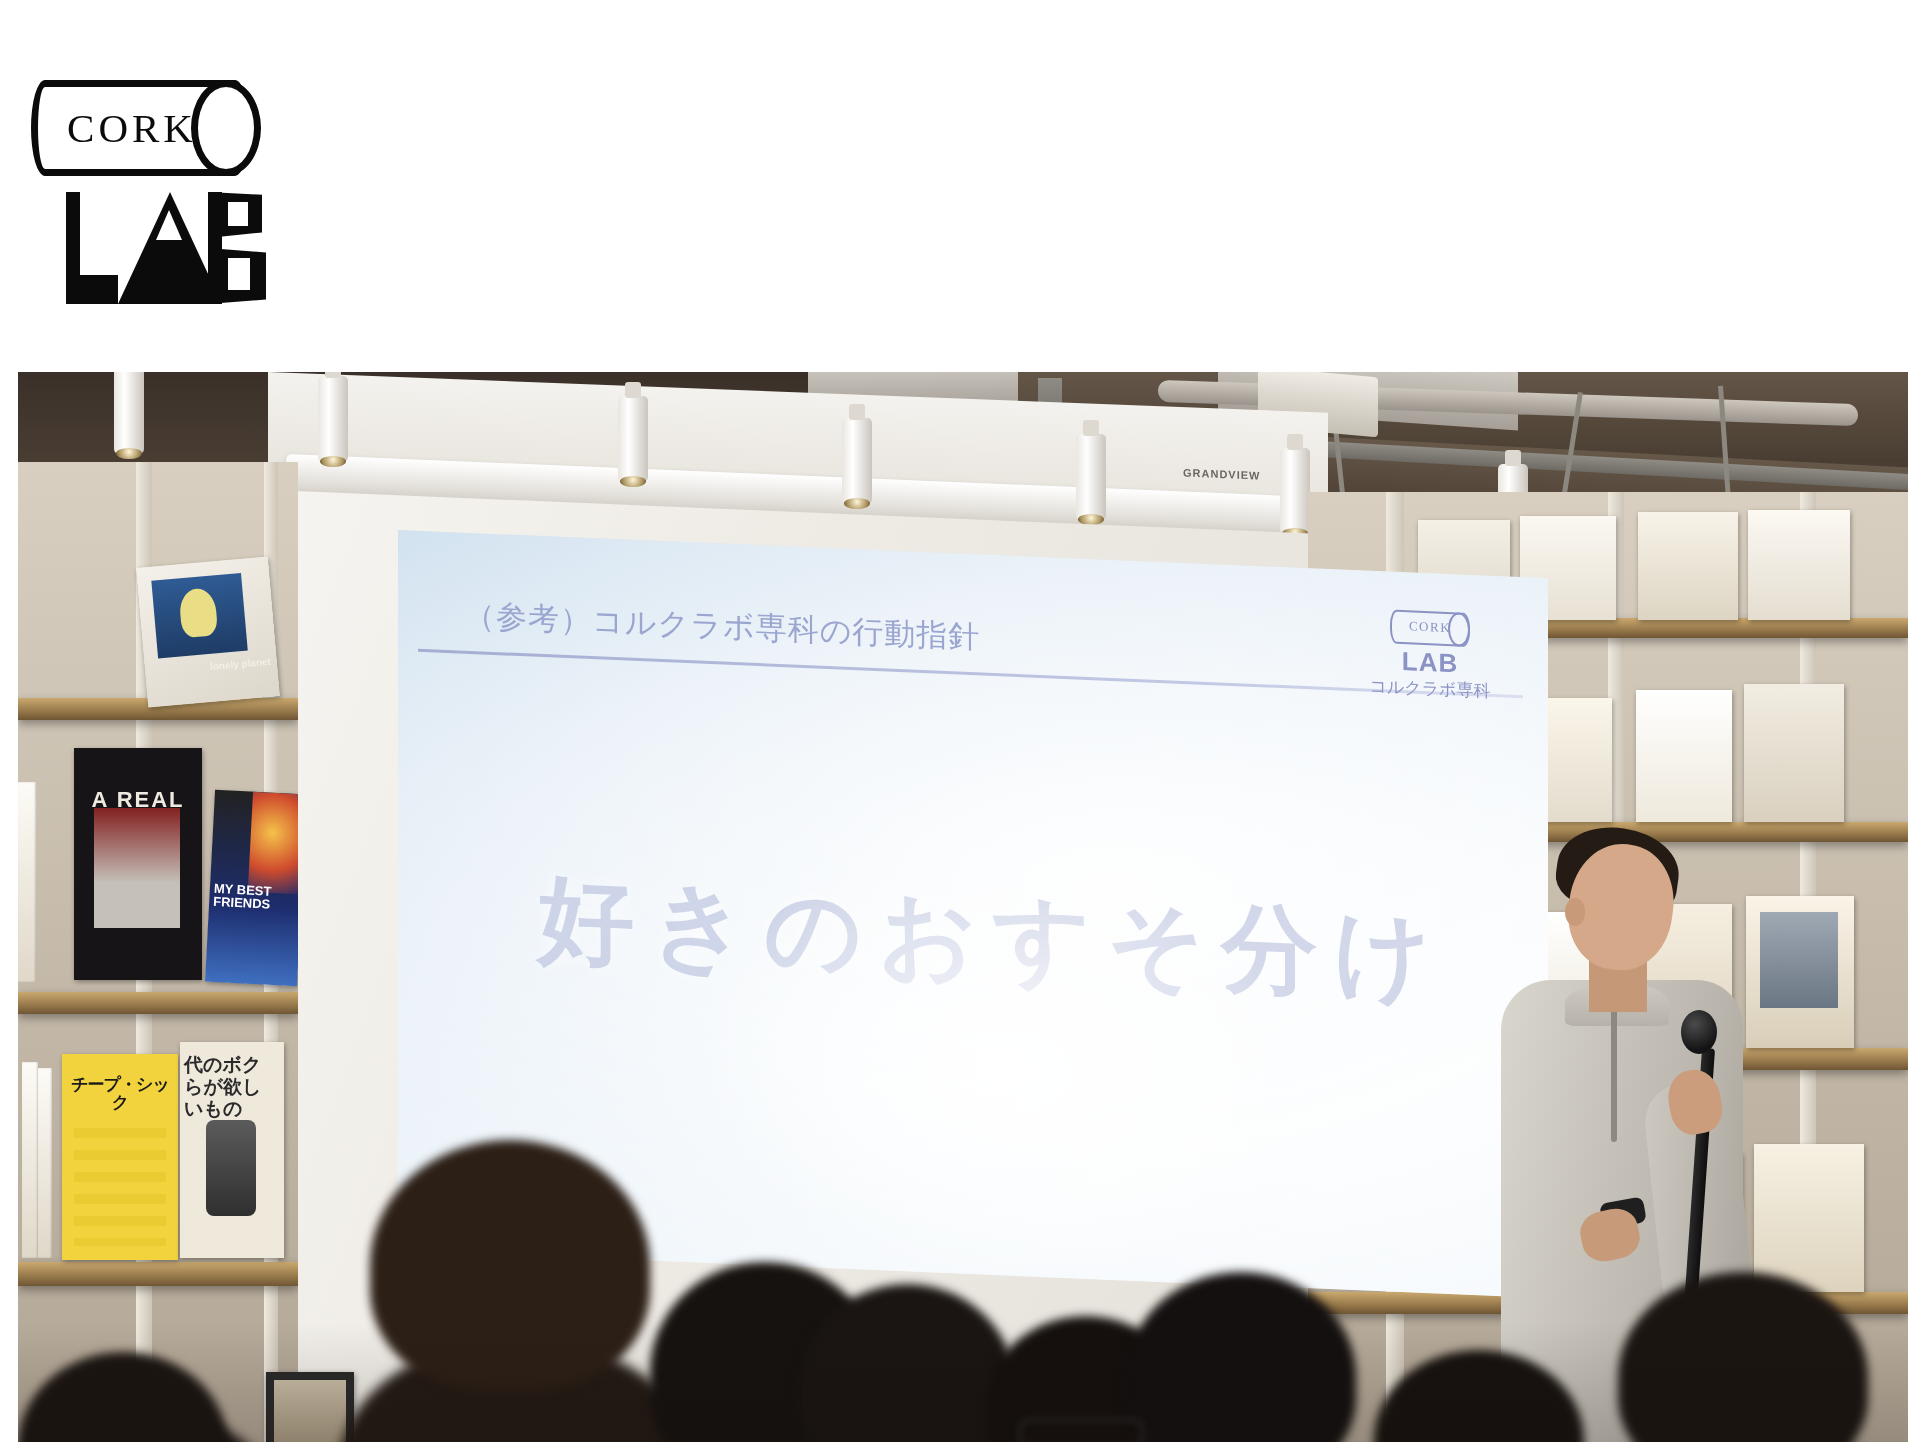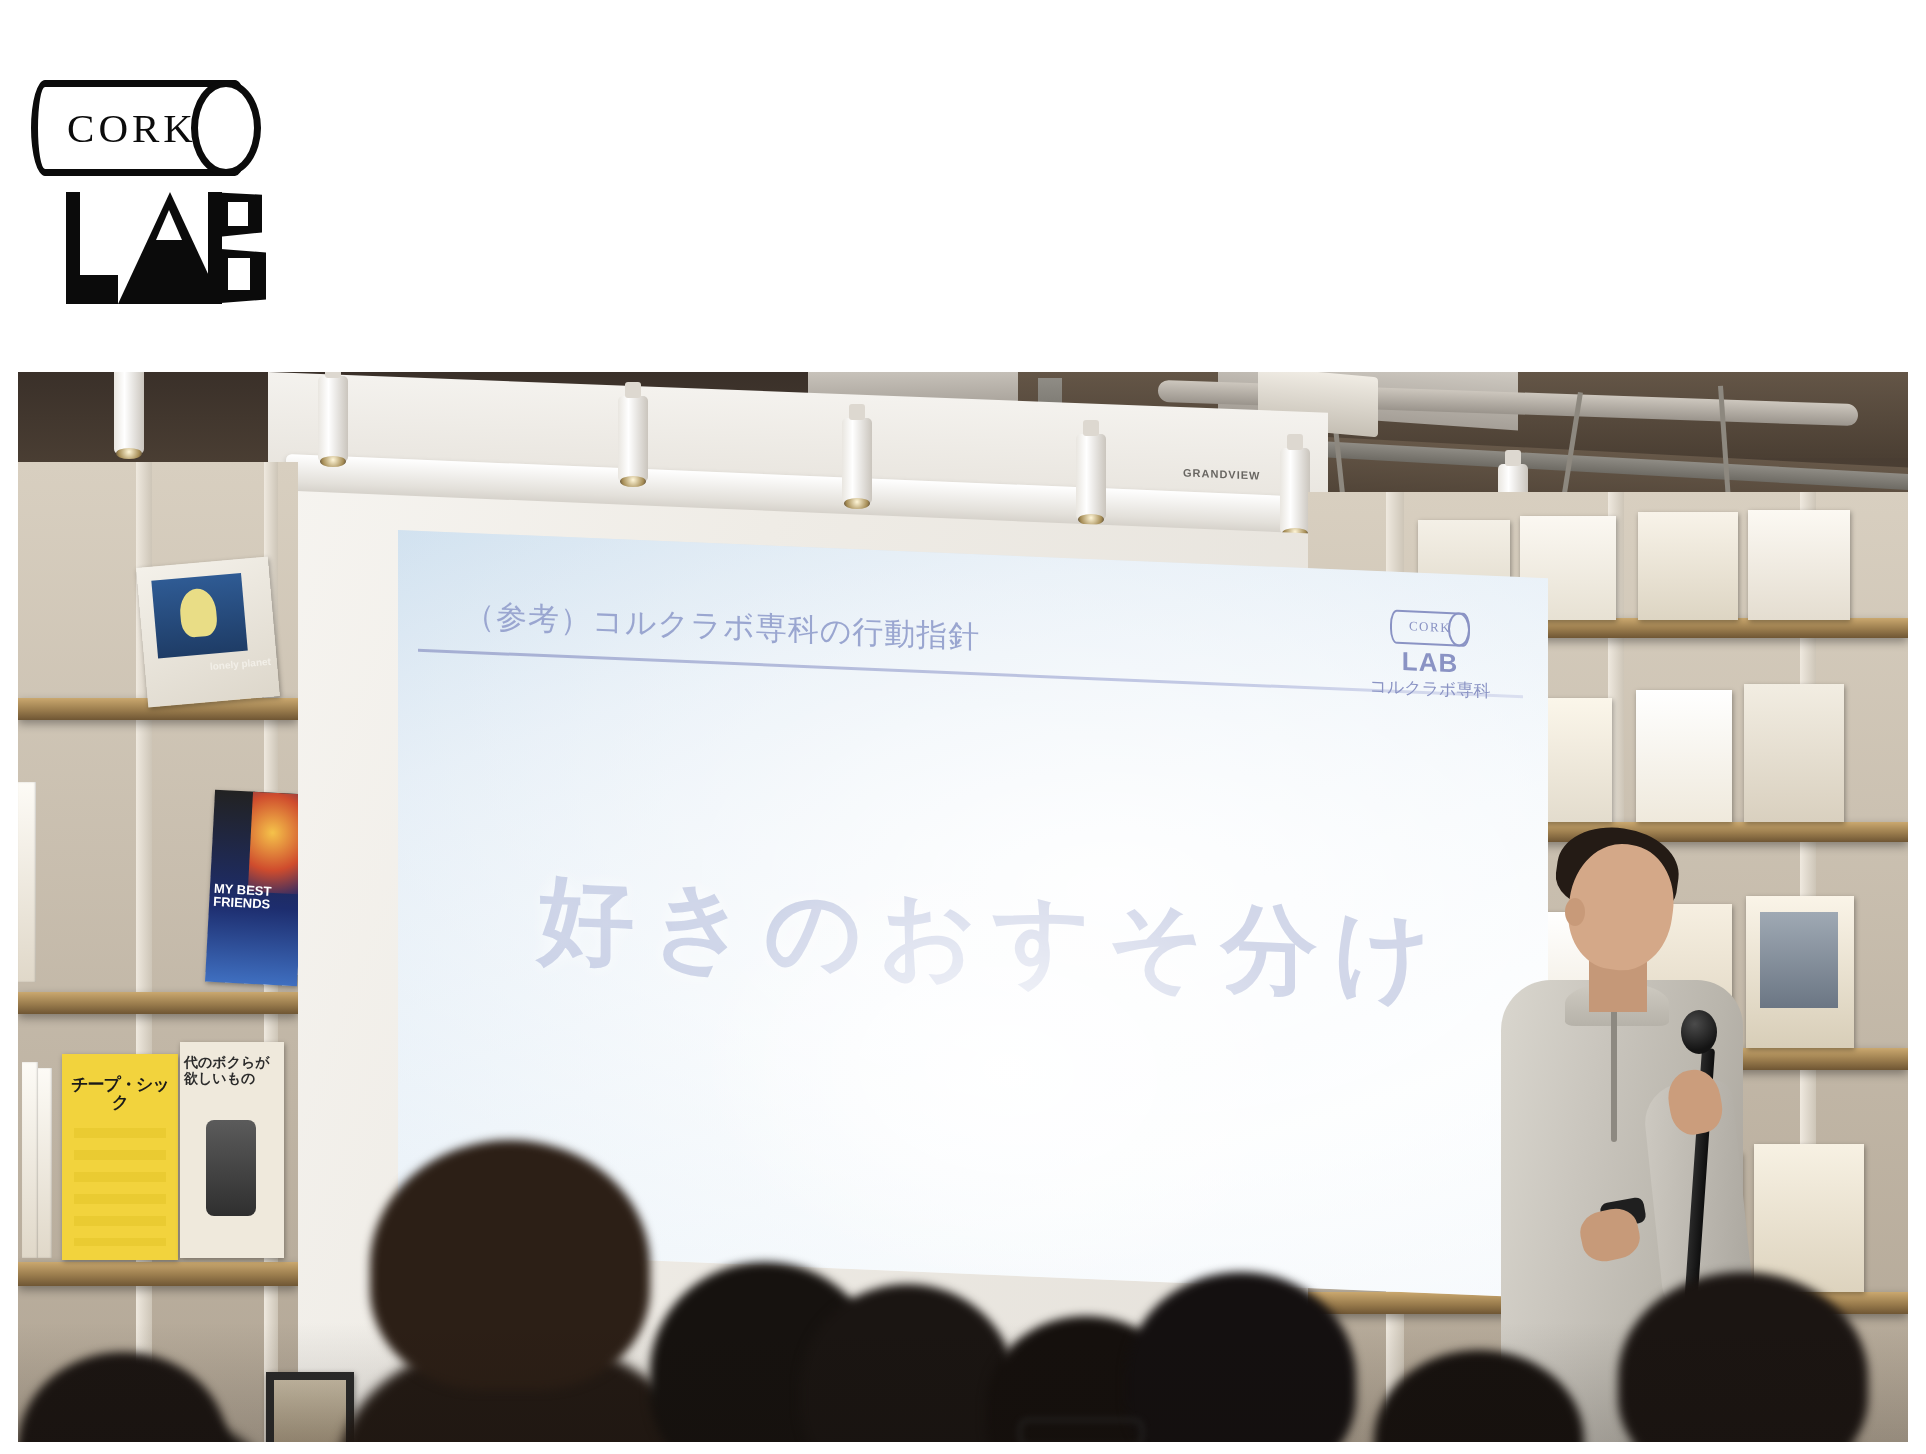--- a/index.html
+++ b/index.html
@@ -602,33 +602,37 @@
     <div class="shelf-board" style="left:0;top:236px;width:280px;height:22px;"></div>
     <div class="shelf-board" style="left:0;top:530px;width:280px;height:22px;"></div>
     <div class="shelf-board" style="left:0;top:800px;width:280px;height:24px;"></div>
 
     <div class="book" style="left:124px;top:100px;width:132px;height:140px;background:linear-gradient(160deg,#f4f1ea,#ddd7cb);transform:rotate(-5deg);">
       <div style="position:absolute;left:14px;top:14px;width:90px;height:78px;background:linear-gradient(180deg,#2f5b94,#1e3c66);"></div>
       <div style="position:absolute;left:40px;top:26px;width:36px;height:48px;background:#e9dd86;border-radius:50% 50% 36% 36%;"></div>
       <div class="book-label" style="top:100px;font-size:10px;color:#f2efe8;left:40px;right:6px;text-align:right;">lonely planet</div>
     </div>
 
+    <div class="book" style="left:56px;top:286px;width:128px;height:232px;background:#171417;">
+      <div style="position:absolute;left:20px;top:60px;width:86px;height:120px;background:linear-gradient(180deg,#8f2222,#d8d3ca 62%);opacity:.9;"></div>
+      <div class="book-label" style="top:40px;font-size:22px;letter-spacing:2px;color:#efeae1;">A REAL</div>
+    </div>
 
     <div class="book" style="left:192px;top:330px;width:92px;height:192px;background:linear-gradient(180deg,#222,#1d2d6e 60%,#3f6fc0);transform:rotate(3deg);">
       <div style="position:absolute;right:0;top:0;width:54px;height:100px;background:radial-gradient(circle at 40% 40%,#f5c24a,#cf4c2d 55%,#2a2a66);"></div>
       <div class="book-label" style="top:92px;font-size:13px;text-align:left;line-height:1.0;">MY BEST FRIENDS</div>
     </div>
 
     <div class="book" style="left:44px;top:592px;width:116px;height:206px;background:#f2d33d;">
       <div class="book-label" style="top:22px;font-size:17px;color:#1a1a1a;letter-spacing:-1px;">チープ・シック</div>
       <div style="position:absolute;left:12px;top:74px;width:92px;height:118px;background:repeating-linear-gradient(180deg,#e8c92f 0 10px,#f2d33d 10px 22px);opacity:.8;"></div>
     </div>
 
     <div class="book" style="left:162px;top:580px;width:104px;height:216px;background:#efe9dc;">
-      <div class="book-label" style="top:12px;font-size:14px;color:#2b2b2b;line-height:1.15;text-align:left;">代のボクらが欲しいもの</div>
+      <div class="book-label" style="top:12px;font-size:19px;color:#2b2b2b;line-height:1.15;text-align:left;">代のボクらが欲しいもの</div>
       <div style="position:absolute;left:26px;top:78px;width:50px;height:96px;background:linear-gradient(180deg,#5b5b5b,#2f2f2f);border-radius:8px;"></div>
     </div>
 
     <div class="book-spine" style="left:4px;top:600px;width:16px;height:196px;"></div>
     <div class="book-spine" style="left:20px;top:606px;width:14px;height:190px;"></div>
     <div class="book-spine" style="left:0px;top:320px;width:18px;height:200px;"></div>
   </div>
 
   <div class="book" style="position:absolute;left:248px;top:1000px;width:88px;height:170px;background:#2a2a2a;box-shadow:1px 2px 6px rgba(0,0,0,.4);">
     <div style="position:absolute;left:8px;top:8px;width:72px;height:120px;background:linear-gradient(180deg,#c9bda6,#8e7d63);"></div>

